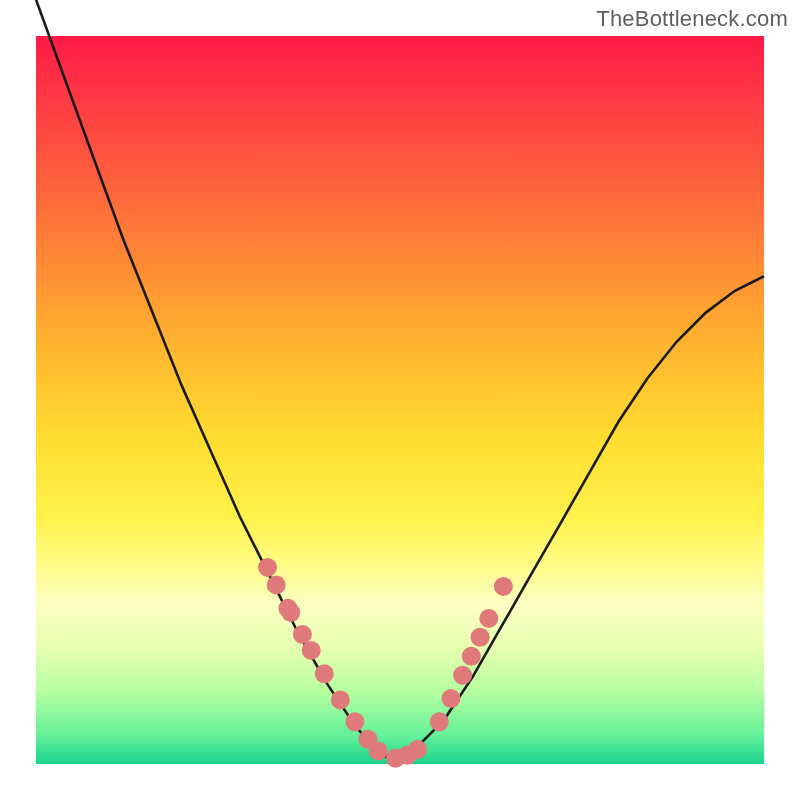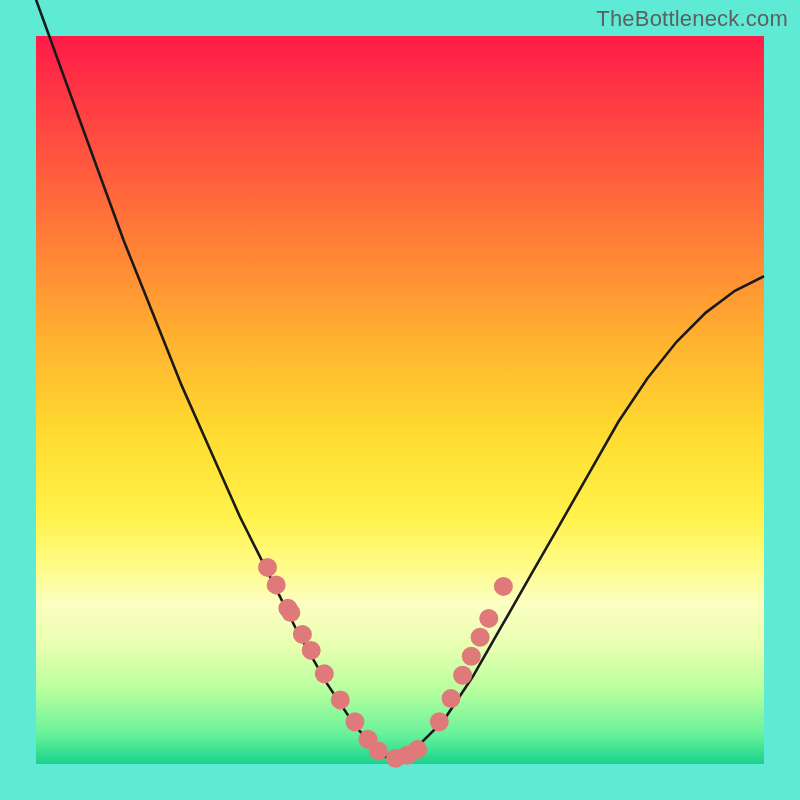--- a/index.html
+++ b/index.html
@@ -8,21 +8,21 @@
     width: 800px;
     height: 800px;
     background: #000;
     overflow: hidden;
     font-family: Arial, Helvetica, sans-serif;
   }
   .frame {
     position: relative;
     width: 800px;
     height: 800px;
-    background: #5eead4;
+    background: #ffffff;
   }
   .plot-area {
     position: absolute;
     left: 36px;
     top: 36px;
     width: 728px;
     height: 728px;
     background: linear-gradient(to bottom,
       #ff1a47 0%,
       #ff3744 8%,

